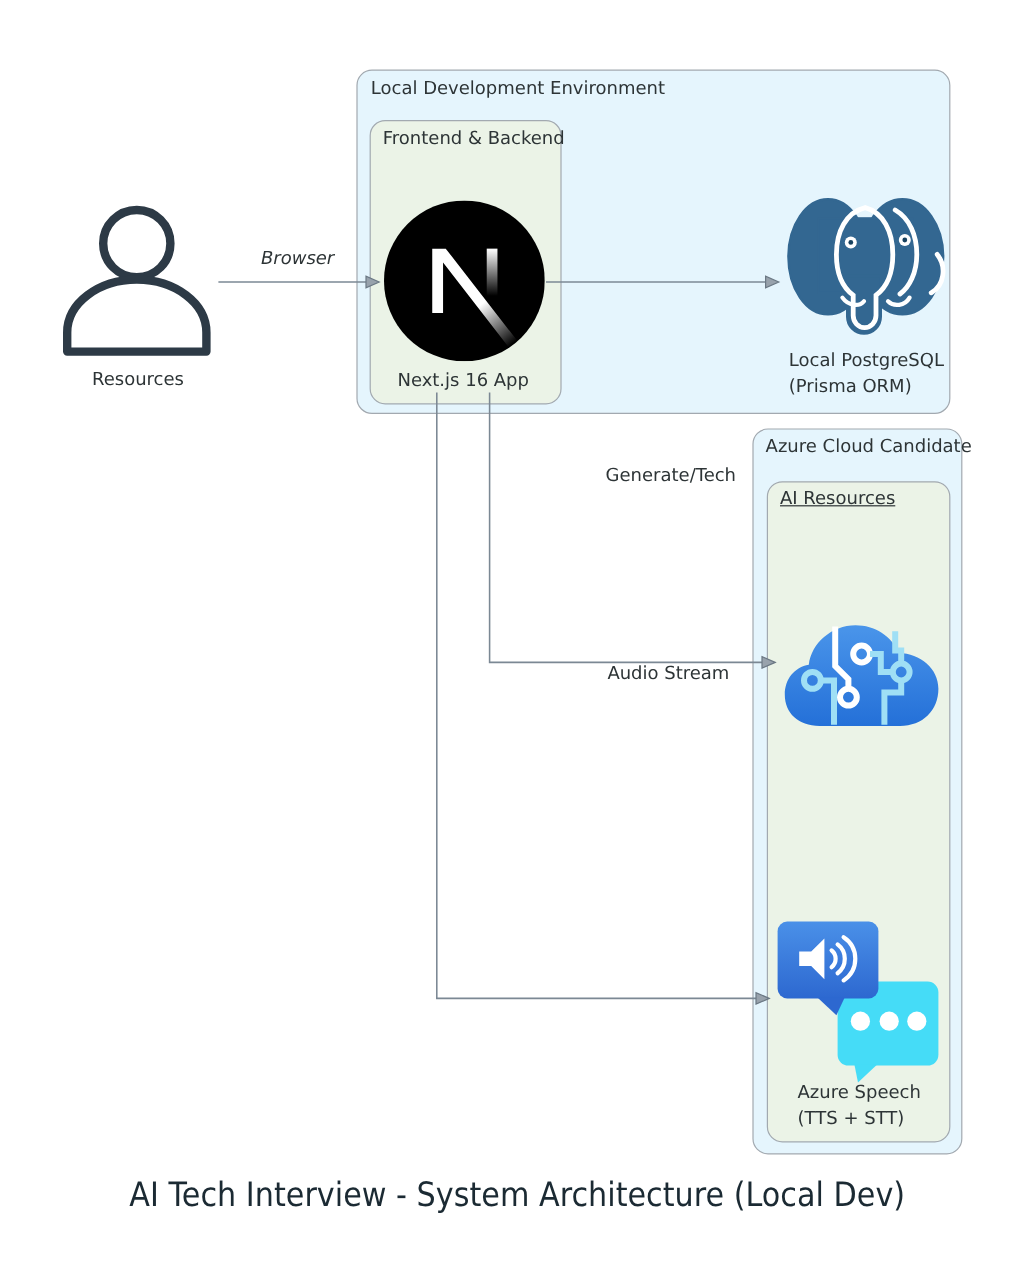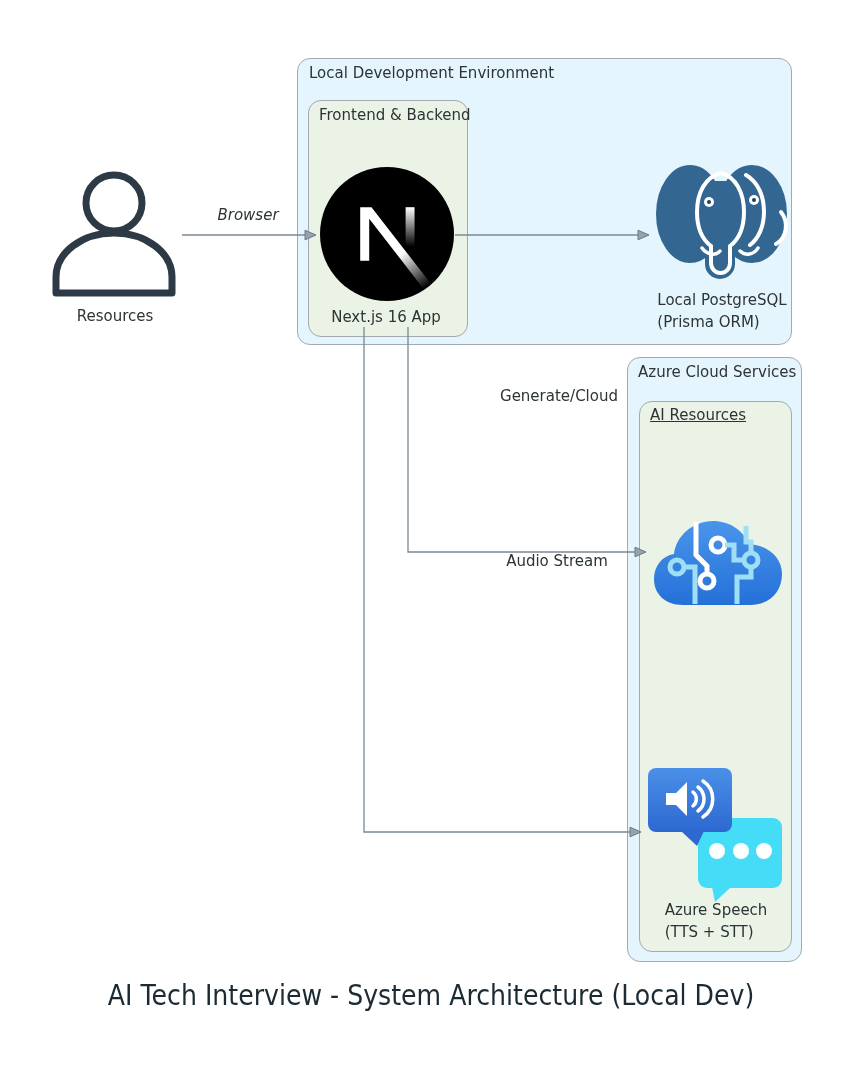--- a/index.html
+++ b/index.html
@@ -25,21 +25,21 @@
 
 <div class="canvas">
 
   <div class="cluster blue" style="left:297px;top:58px;width:495px;height:287px;"></div>
   <div class="cluster green" style="left:308px;top:100px;width:160px;height:237px;"></div>
   <div class="cluster blue" style="left:627px;top:357px;width:175px;height:605px;"></div>
   <div class="cluster green" style="left:639px;top:401px;width:153px;height:551px;"></div>
 
   <div class="cluster-label" style="left:309px;top:64px;">Local Development Environment</div>
   <div class="cluster-label" style="left:319px;top:106px;text-align:right;">Frontend &amp; Backend</div>
-  <div class="cluster-label" style="left:638px;top:363px;">Azure Cloud Services</div>
+  <div class="cluster-label" style="left:638px;top:363px;">Azure Cloud Candidate</div>
   <div class="cluster-label" style="left:650px;top:406px;text-decoration:underline;">AI Resources</div>
 
   <svg id="edge-layer" width="862" height="1066" viewBox="0 0 862 1066">
     <g stroke="#7B8894" stroke-width="1.3" fill="none">
       <line x1="182" y1="235" x2="305" y2="235"></line>
       <line x1="455" y1="235" x2="638" y2="235"></line>
       <polyline points="408,327 408,552 635,552"></polyline>
       <polyline points="364,327 364,832 630,832"></polyline>
     </g>
     <g fill="#98A2AC" stroke="#6B7884" stroke-width="1">
@@ -156,18 +156,18 @@
   <div class="node-label" style="left:722px;top:289px;">
     <span>Local PostgreSQL</span><br>
     <span>(Prisma ORM)</span>
   </div>
   <div class="node-label" style="left:716px;top:899px;">
     <span>Azure Speech</span><br>
     <span>(TTS + STT)</span>
   </div>
 
   <div class="edge-label" style="left:248px;top:206px;font-style:italic;">Browser</div>
-  <div class="edge-label" style="left:559px;top:387px;">Generate/Cloud</div>
+  <div class="edge-label" style="left:559px;top:387px;">Generate/Tech</div>
   <div class="edge-label" style="left:557px;top:552px;text-align:right;">Audio Stream</div>
 
   <div class="title" style="top:981px;">AI Tech Interview - System Architecture (Local Dev)</div>
 
 </div>
 
 </body></html>

